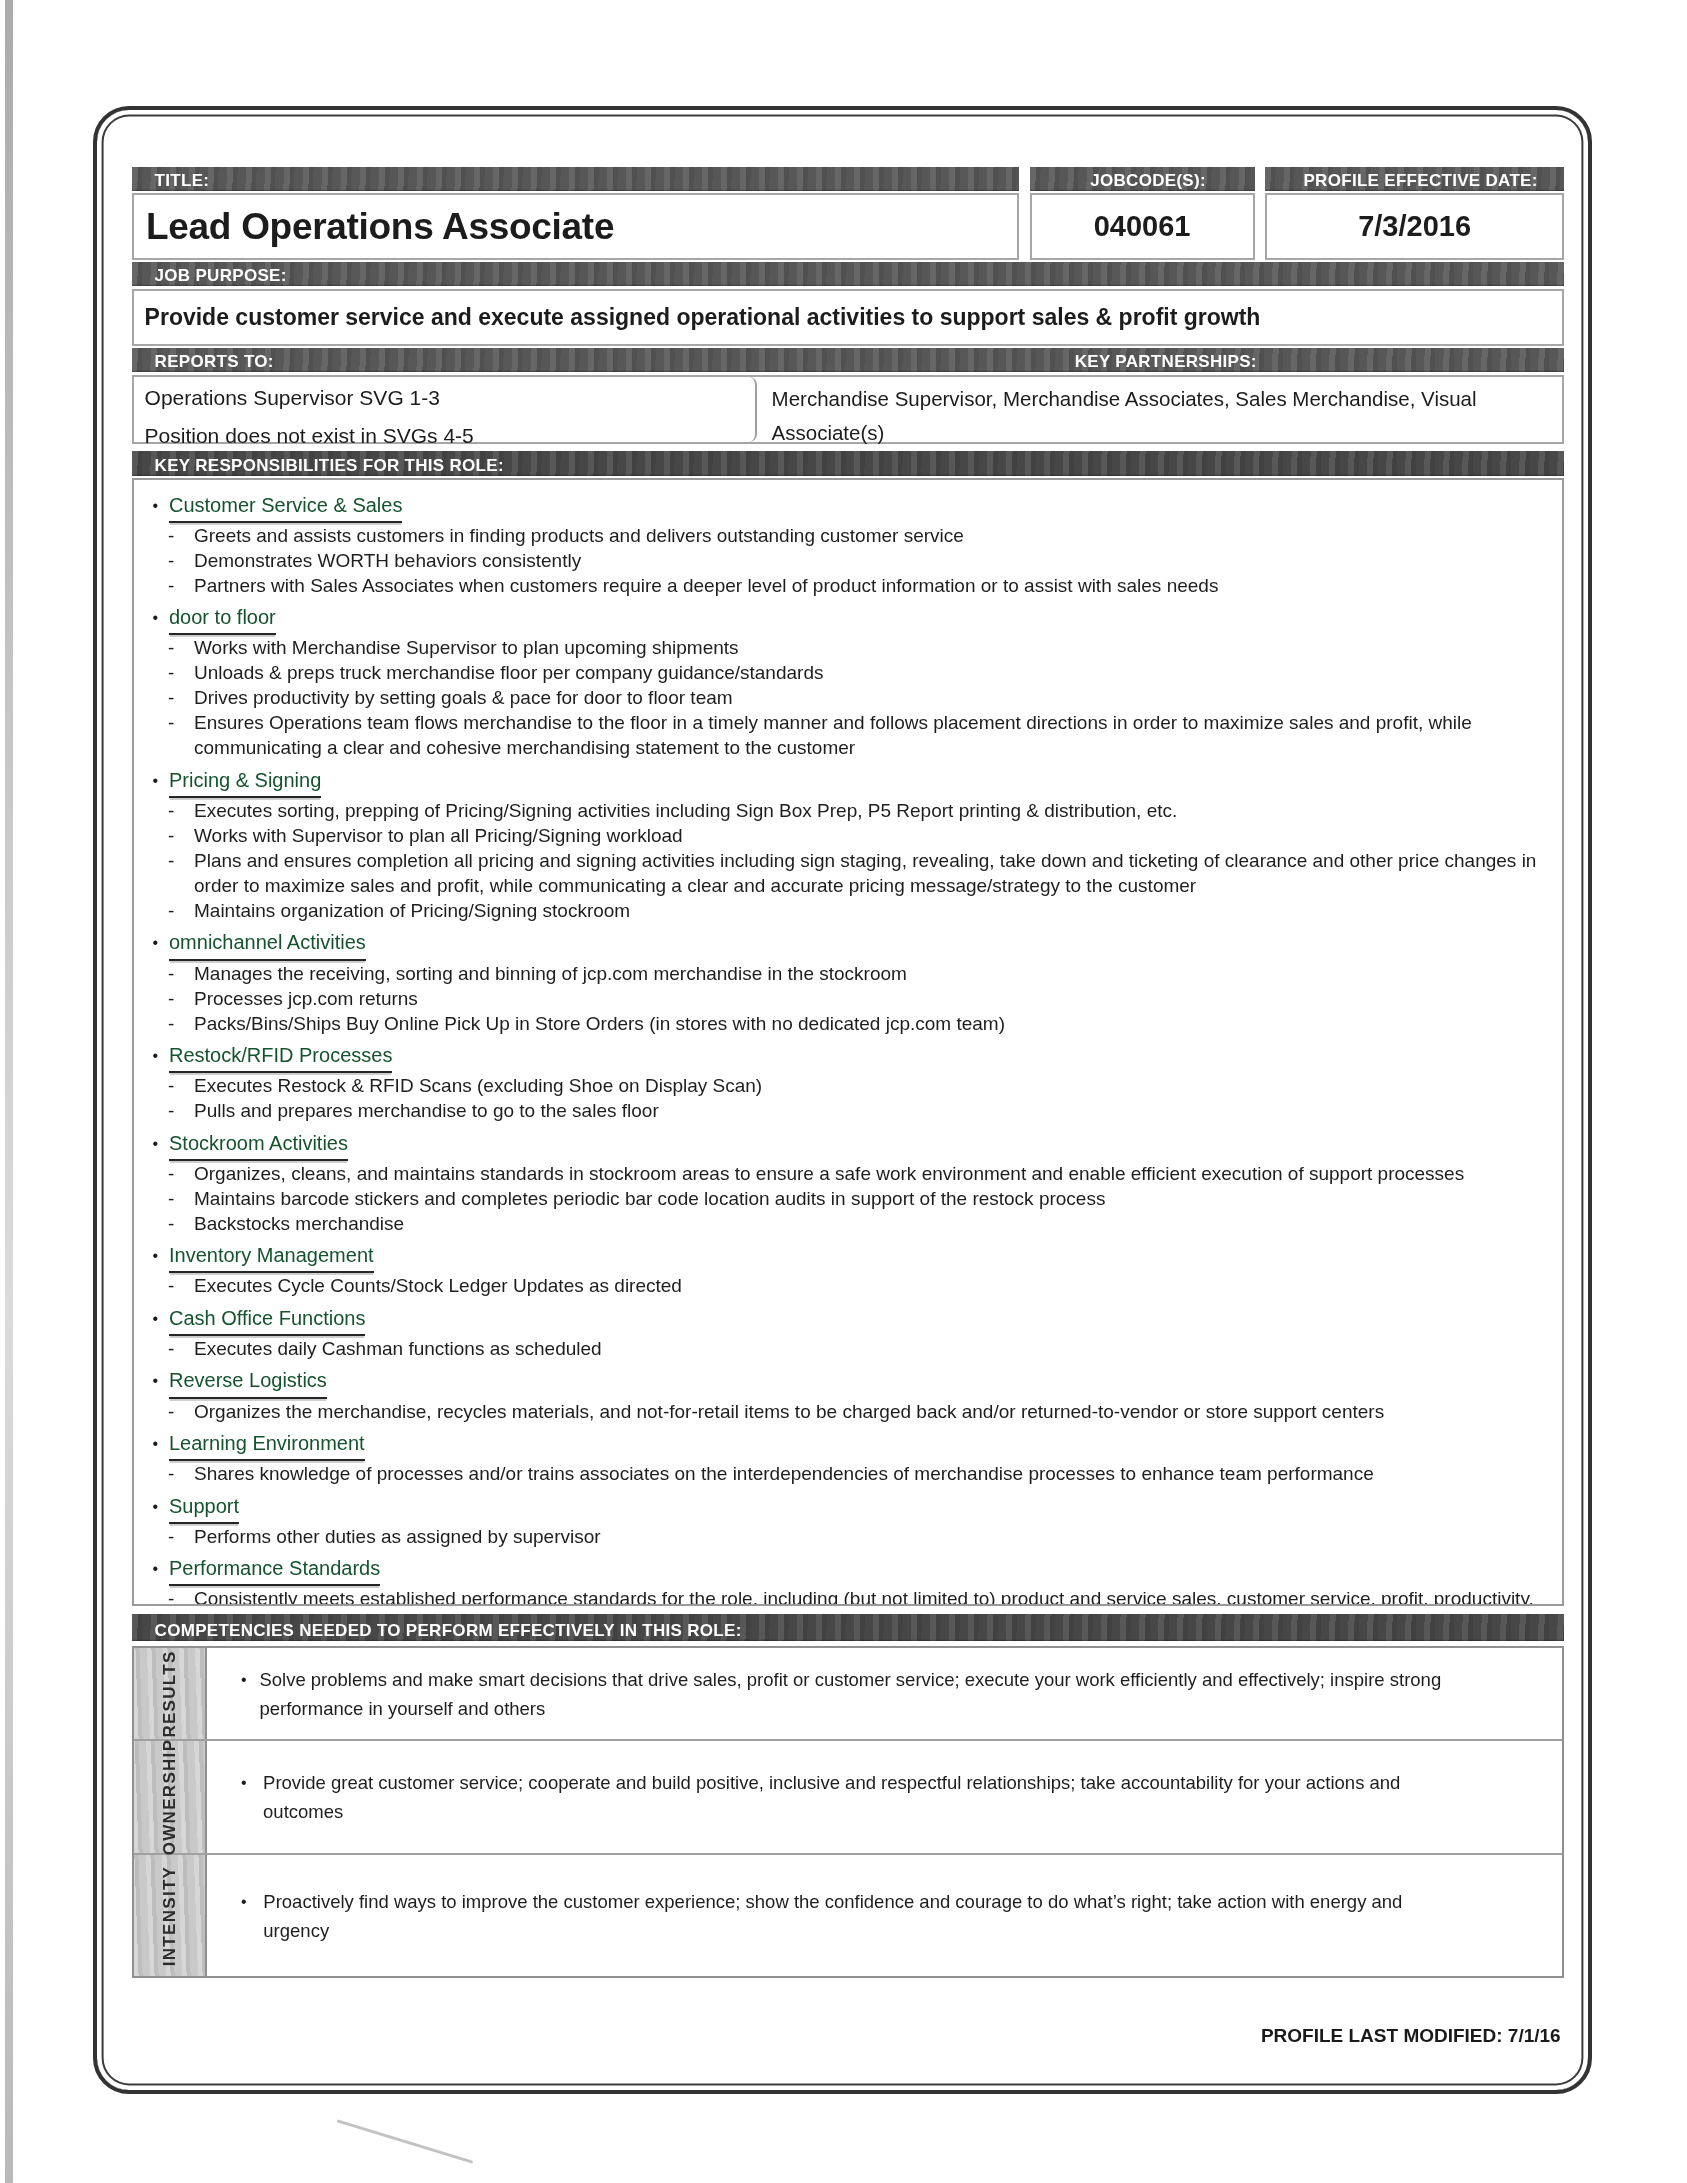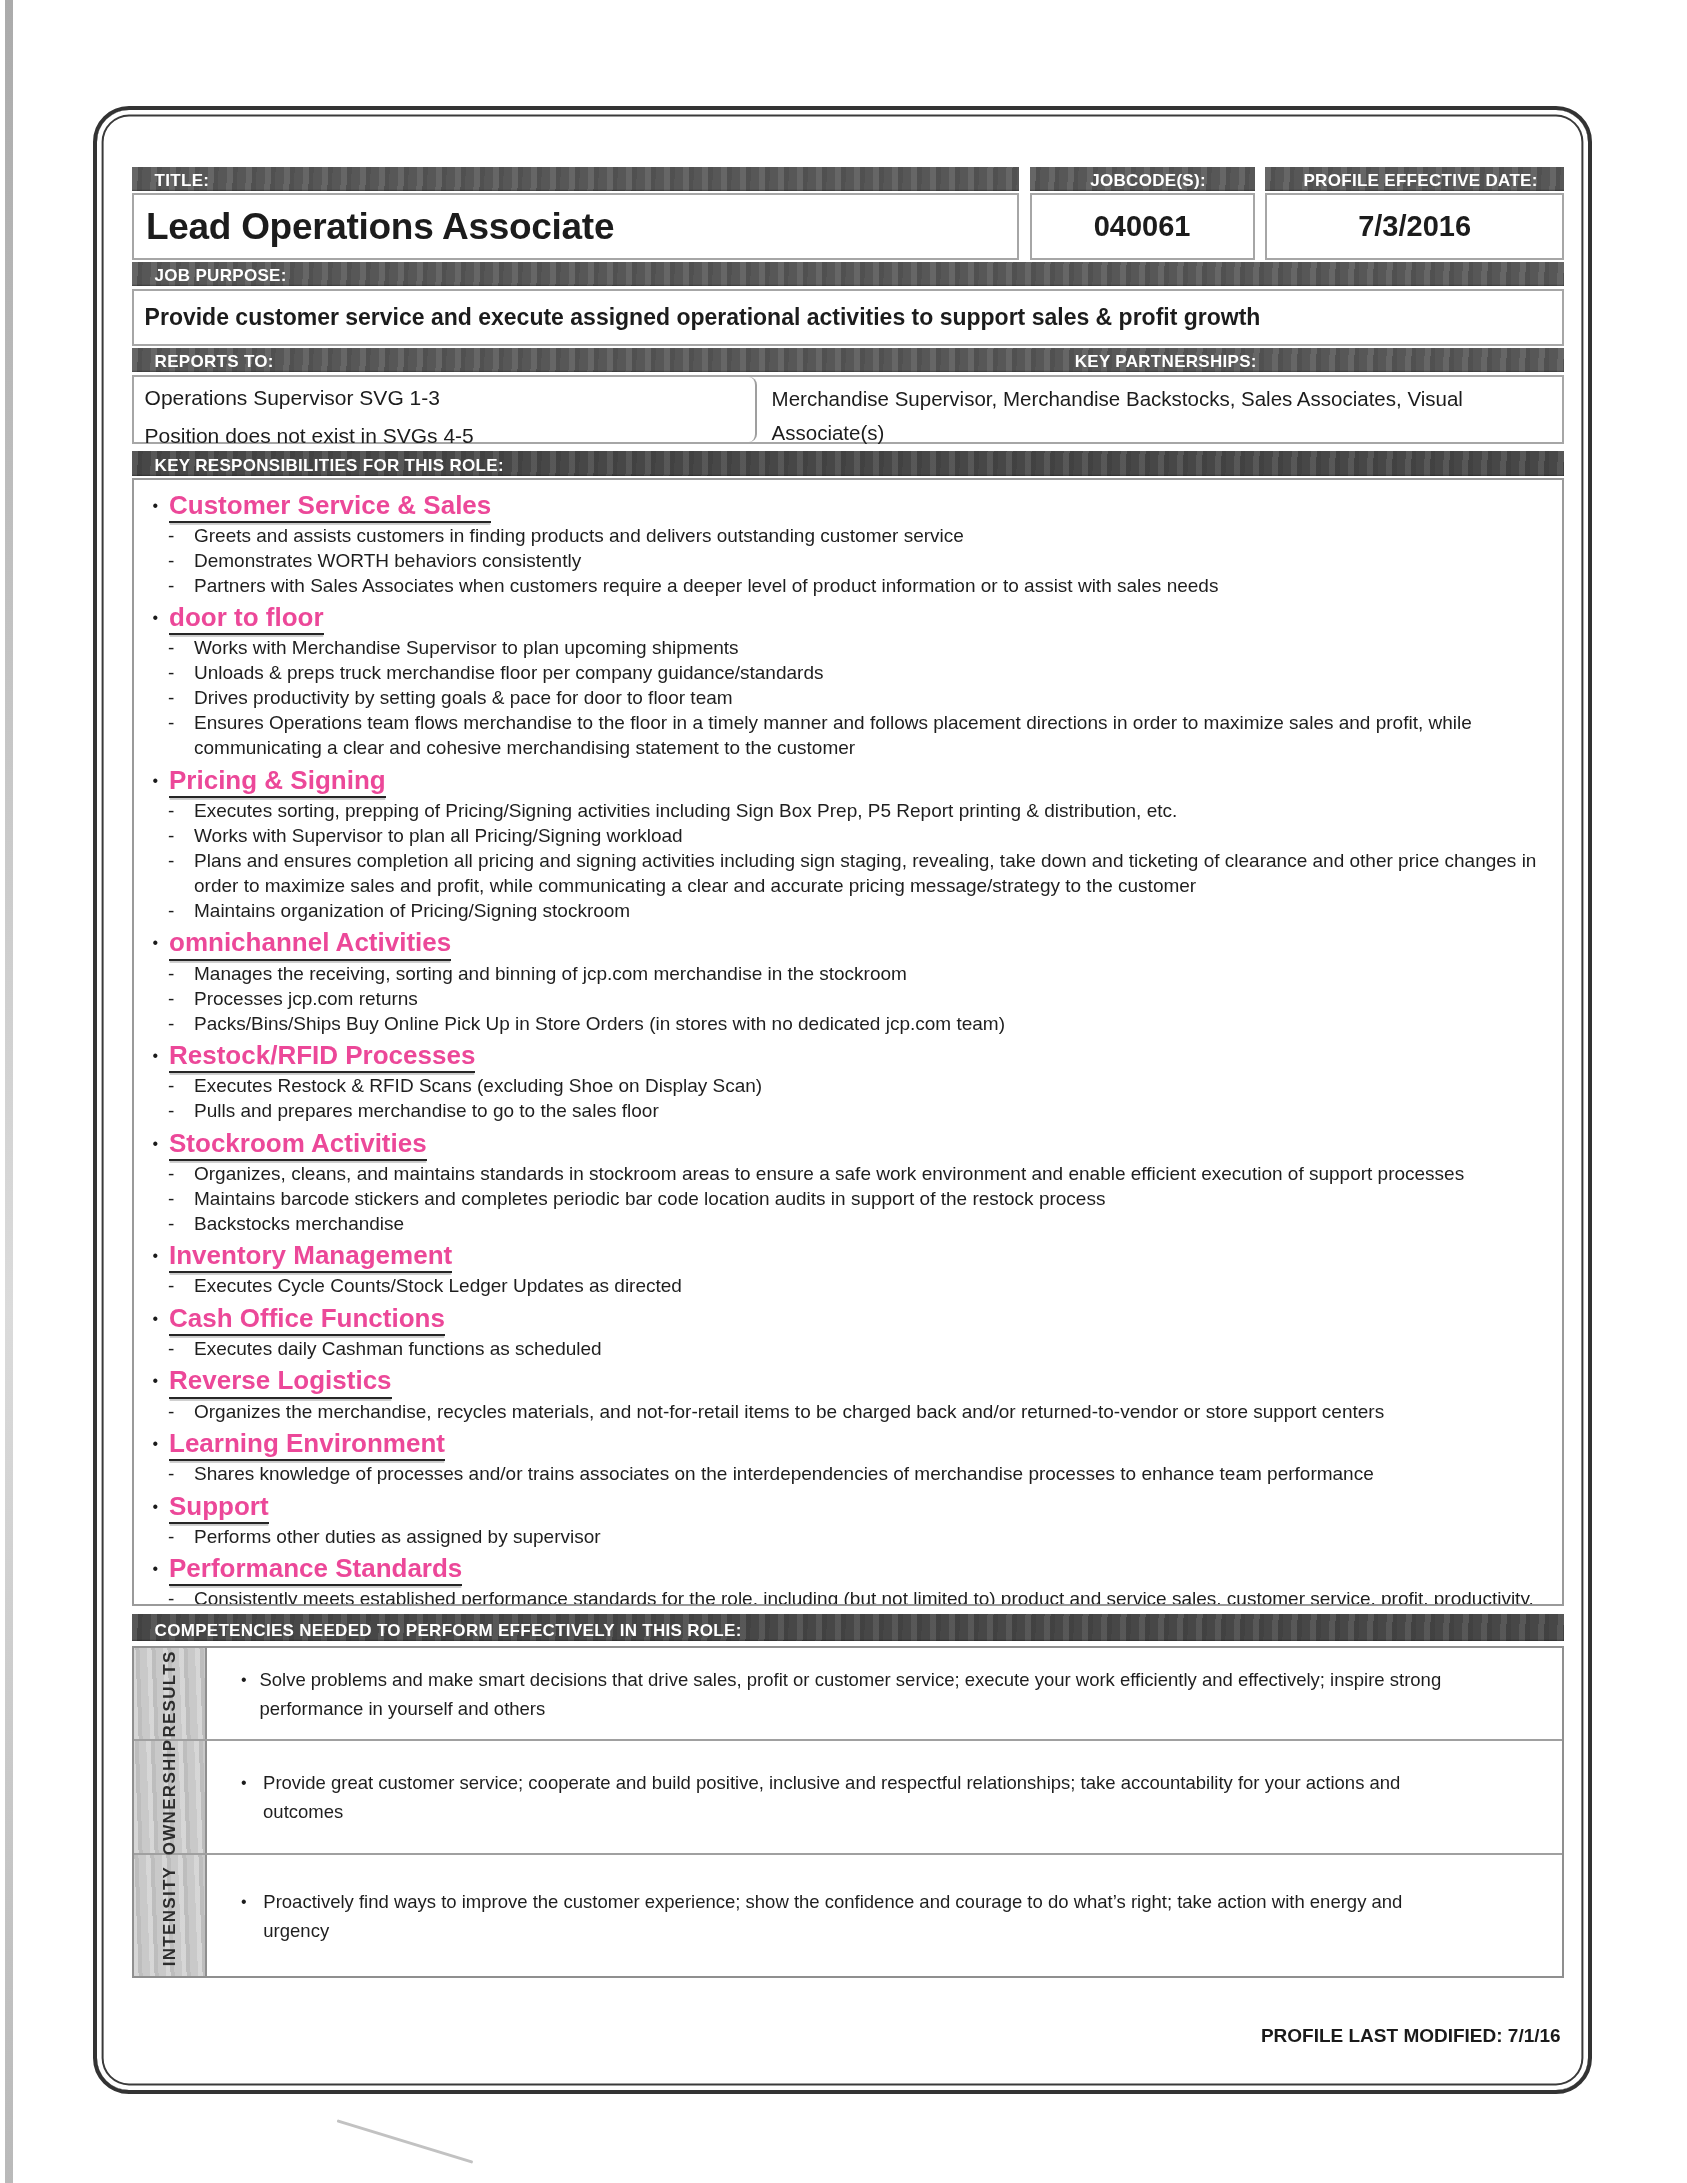--- a/index.html
+++ b/index.html
@@ -82,21 +82,21 @@
   .rt-line { font-size:21px; line-height:32px; }
   .rt-left .rt-line + .rt-line { margin-top:5.3px; }
   .kp-text { font-size:20.5px; line-height:34px; }
 
   
   .resp-bar { top:341px; height:25px; }
   .resp-box { top:368px; height:1128px; border:2px solid #9a9a9a; background:#fff; padding-top:5.3px; overflow:hidden; }
   .sec-h { display:flex; align-items:flex-start; padding-left:18.5px; margin-top:5.3px; line-height:29px; }
   .blt { width:16.5px; font-size:16px; line-height:29px; color:#1a1a1a; }
   .sec-title {
-    font-size:26px; font-weight:bold; color:#ec4899;
+    font-size:20px; font-weight:normal; color:#14532d;
     border-bottom:2.6px solid #262626; padding-bottom:1.3px;
     box-shadow:0 2.6px 0 -0.7px rgba(140,140,140,.45);
   }
   .sub { display:flex; align-items:flex-start; padding-left:34px; padding-right:6.6px; }
   .dash { width:26px; font-size:19px; line-height:25px; }
   .sub-t { flex:1; font-size:19px; line-height:25px; color:#1e1e1e; }
 
   
   .comp-bar { top:1504px; height:26.5px; }
   .comp-table { top:1536px; height:332px; border:2px solid #8f8f8f; display:flex; flex-direction:column; background:#fff; }
@@ -167,21 +167,21 @@
     <div class="abs bar rt-bar">
       <span class="bar-label">REPORTS TO:</span>
       <span class="bar-label rt-kp-label">KEY PARTNERSHIPS:</span>
     </div>
     <div class="abs vbox rt-box">
       <div class="rt-left">
         <div class="rt-line">Operations Supervisor SVG 1-3</div>
         <div class="rt-line">Position does not exist in SVGs 4-5</div>
       </div>
       <div class="rt-right">
-        <div class="kp-text">Merchandise Supervisor, Merchandise Backstocks, Sales Associates, Visual Associate(s)</div>
+        <div class="kp-text">Merchandise Supervisor, Merchandise Associates, Sales Merchandise, Visual Associate(s)</div>
       </div>
     </div>
 
     <div class="abs bar dark resp-bar">
       <span class="bar-label">KEY RESPONSIBILITIES FOR THIS ROLE:</span>
     </div>
     <div class="abs resp-box">
 
       <div class="sec">
         <div class="sec-h">

